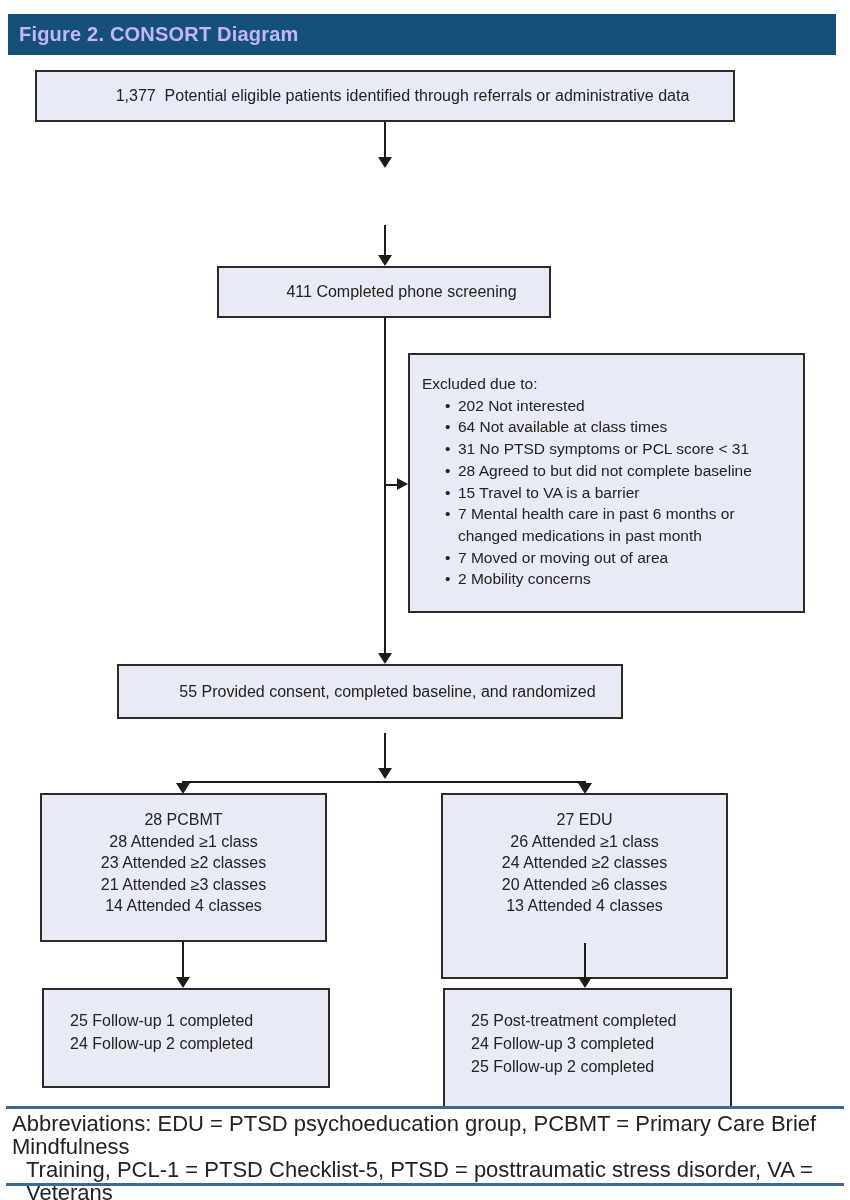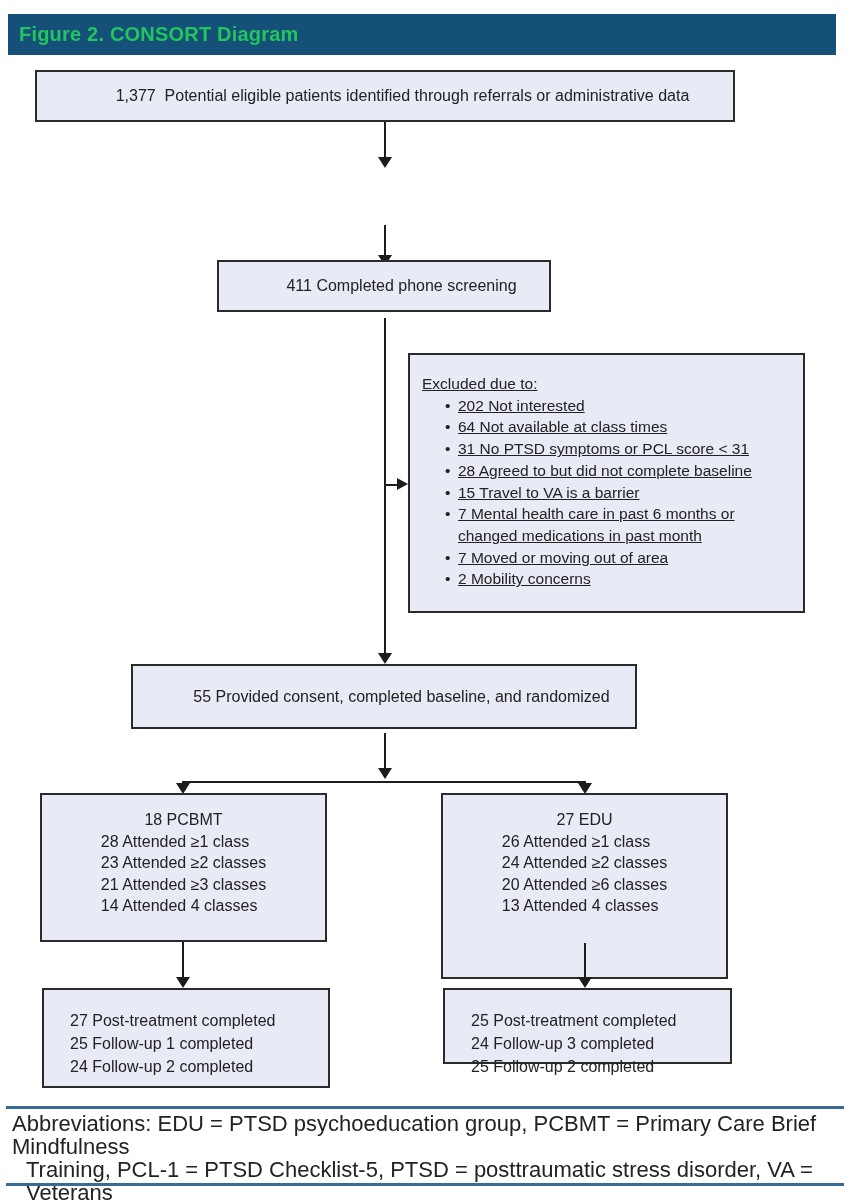--- a/index.html
+++ b/index.html
@@ -5,40 +5,40 @@
   html,body { margin:0; padding:0; background:#ffffff; }
   #page {
     position:relative; width:850px; height:1200px;
     background:#ffffff; overflow:hidden;
     font-family:"Liberation Sans", sans-serif;
     color:#222222;
   }
   
   .titlebar {
     position:absolute; left:8px; top:14px; width:828px; height:41px;
-    background:#155079; color:#22c55e;
+    background:#155079; color:#c4b5fd;
     display:flex; align-items:center;
     font-size:20px; font-weight:bold; padding-left:11px; box-sizing:border-box;
     letter-spacing:0.2px;
   }
   
   .box {
     position:absolute; background:#e8eaf5; border:2px solid #2b2b2b;
     box-sizing:border-box; font-size:16px; line-height:21.5px;
   }
   .cbox { display:flex; align-items:center; justify-content:center; text-align:center; }
   .cbox .txt { white-space:pre-wrap; padding:0 8px;margin-left:35px; }
   
   .excl { padding:18px 12px 0 12px; font-size:15.5px; line-height:21.7px; }
   .excl ul { margin:0 0 0 23px; padding:0; list-style:none; }
   .excl li { position:relative; padding-left:13px; }
   .excl li::before { content:"\2022"; position:absolute; left:0; top:0; }
   
   .gbox { text-align:center; padding-top:14px; }
-  .glines { display:inline-block; text-align:left; }
+  .glines { display:inline-block; text-align:center; }
   
   .fbox { padding:19px 0 0 26px; line-height:23px; }
   
   .vline { position:absolute; width:2px; background:#1c1c1c; }
   .hline { position:absolute; height:2px; background:#1c1c1c; }
   .head-down {
     position:absolute; width:0; height:0;
     border-left:7px solid transparent; border-right:7px solid transparent;
     border-top:11px solid #1c1c1c;
   }
@@ -68,56 +68,56 @@
     <span class="txt">1,377  Potential eligible patients identified through referrals or administrative data</span>
   </div>
 
   <div class="vline" style="left:384px; top:122px; height:36px;"></div>
   <div class="head-down" style="left:378px; top:157px;"></div>
 
 
   <div class="vline" style="left:384px; top:225px; height:31px;"></div>
   <div class="head-down" style="left:378px; top:255px;"></div>
 
-  <div class="box cbox" style="left:217px; top:260px; width:334px; height:52px;">
+  <div class="box cbox" style="left:217px; top:266px; width:334px; height:52px;">
     <span class="txt">411 Completed phone screening</span>
   </div>
 
   <div class="vline" style="left:384px; top:318px; height:336px;"></div>
   <div class="head-down" style="left:378px; top:653px;"></div>
 
   <div class="hline" style="left:385px; top:484px; width:13px;"></div>
   <div class="head-right" style="left:397px; top:478px;"></div>
 
-  <div class="box excl" style="left:408px; top:353px; width:397px; height:260px;text-decoration:underline;">
+  <div class="box excl" style="left:408px; top:353px; width:397px; height:260px;">
     <div>Excluded due to:</div>
     <ul>
       <li>202 Not interested</li>
       <li>64 Not available at class times</li>
       <li>31 No PTSD symptoms or PCL score &lt; 31</li>
       <li>28 Agreed to but did not complete baseline</li>
       <li>15 Travel to VA is a barrier</li>
       <li>7 Mental health care in past 6 months or changed medications in past month</li>
       <li>7 Moved or moving out of area</li>
       <li>2 Mobility concerns</li>
     </ul>
   </div>
 
-  <div class="box cbox" style="left:131px; top:664px; width:506px; height:65px;">
+  <div class="box cbox" style="left:117px; top:664px; width:506px; height:55px;">
     <span class="txt">55 Provided consent, completed baseline, and randomized</span>
   </div>
 
   <div class="vline" style="left:384px; top:733px; height:36px;"></div>
   <div class="head-down" style="left:378px; top:768px;"></div>
   <div class="hline" style="left:182px; top:781px; width:404px;"></div>
   <div class="head-down" style="left:176px; top:783px;"></div>
   <div class="head-down" style="left:578px; top:783px;"></div>
 
   <div class="box gbox" style="left:40px; top:793px; width:287px; height:149px;">
-    <div>18 PCBMT</div>
+    <div>28 PCBMT</div>
     <div class="glines">
       <div>28 Attended ≥1 class</div>
       <div>23 Attended ≥2 classes</div>
       <div>21 Attended ≥3 classes</div>
       <div>14 Attended 4 classes</div>
     </div>
   </div>
 
   <div class="box gbox" style="left:441px; top:793px; width:287px; height:186px;">
     <div>27 EDU</div>
@@ -128,26 +128,25 @@
       <div>13 Attended 4 classes</div>
     </div>
   </div>
 
   <div class="vline" style="left:182px; top:942px; height:36px;"></div>
   <div class="head-down" style="left:176px; top:977px;"></div>
   <div class="vline" style="left:584px; top:943px; height:35px;"></div>
   <div class="head-down" style="left:578px; top:977px;"></div>
 
   <div class="box fbox" style="left:42px; top:988px; width:288px; height:100px;">
-    <div>27 Post-treatment completed</div>
     <div>25 Follow-up 1 completed</div>
     <div>24 Follow-up 2 completed</div>
   </div>
 
-  <div class="box fbox" style="left:443px; top:988px; width:289px; height:76px;">
+  <div class="box fbox" style="left:443px; top:988px; width:289px; height:121px;">
     <div>25 Post-treatment completed</div>
     <div>24 Follow-up 3 completed</div>
     <div>25 Follow-up 2 completed</div>
   </div>
 
   <div class="rule" style="top:1106px;"></div>
   <div class="footer">
     <div>Abbreviations: EDU = PTSD psychoeducation group, PCBMT = Primary Care Brief Mindfulness</div>
     <div class="cont">Training, PCL-1 = PTSD Checklist-5, PTSD = posttraumatic stress disorder, VA = Veterans</div>
   </div>

